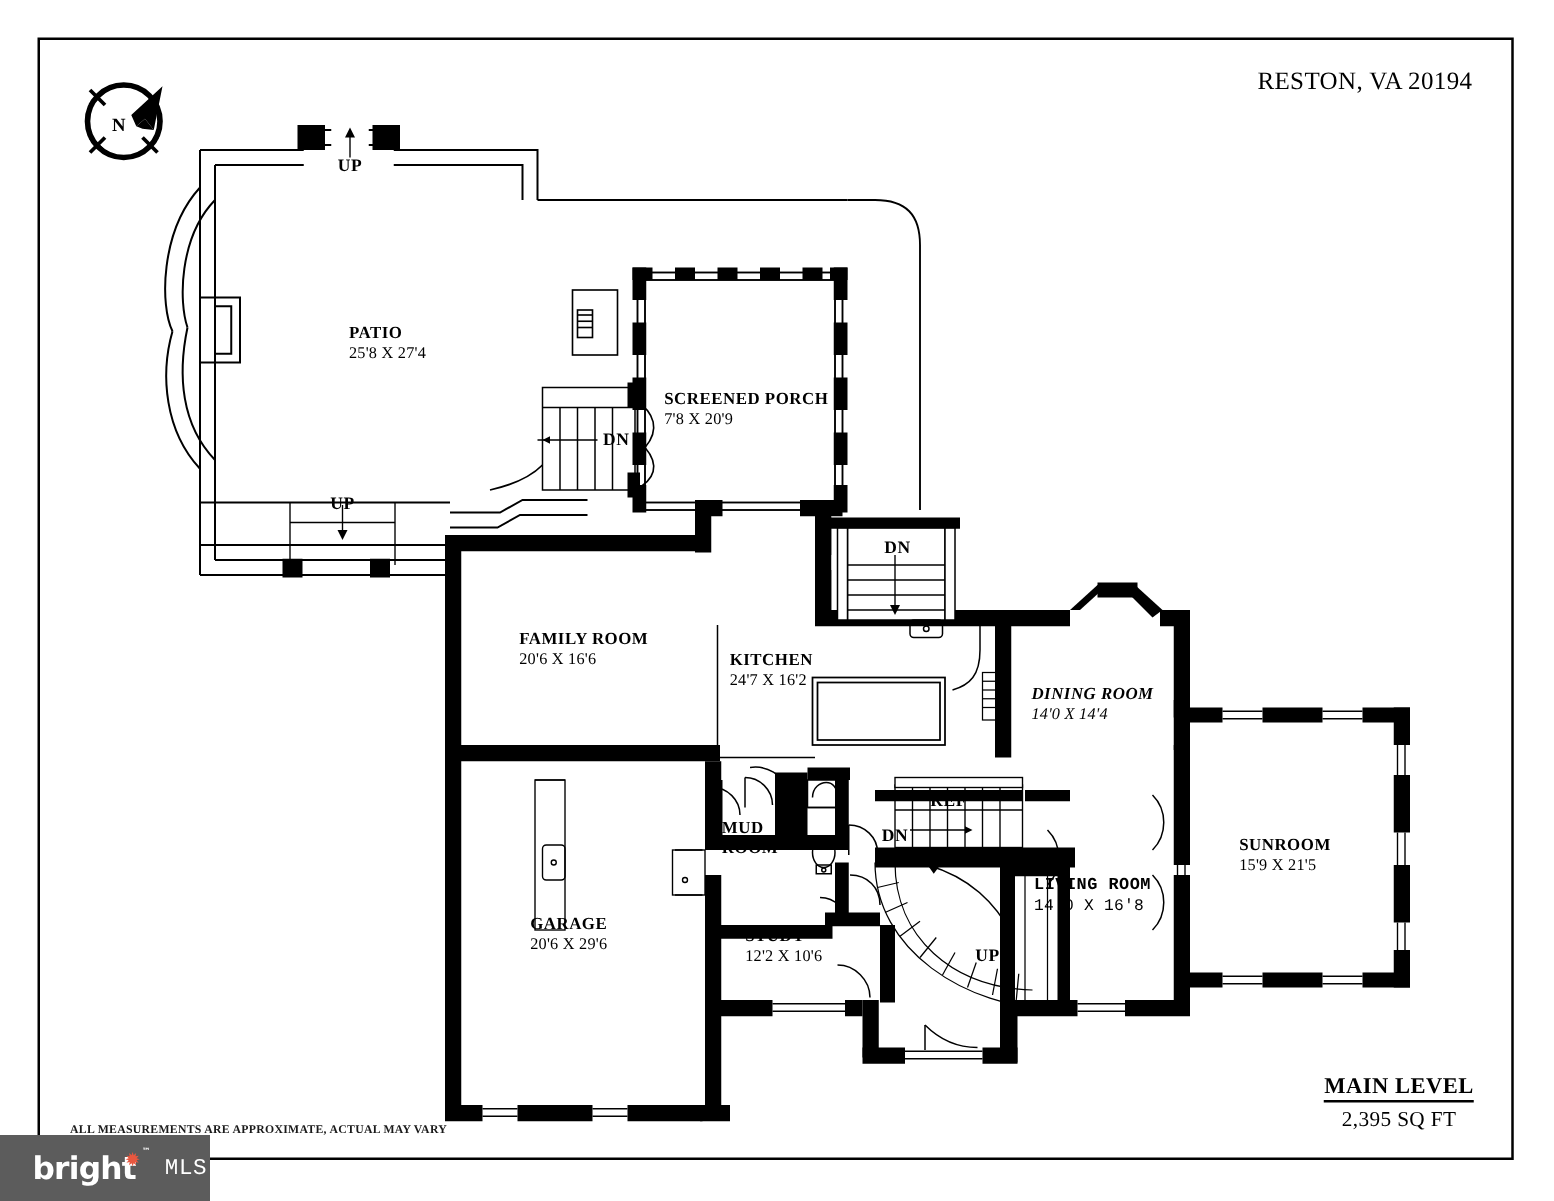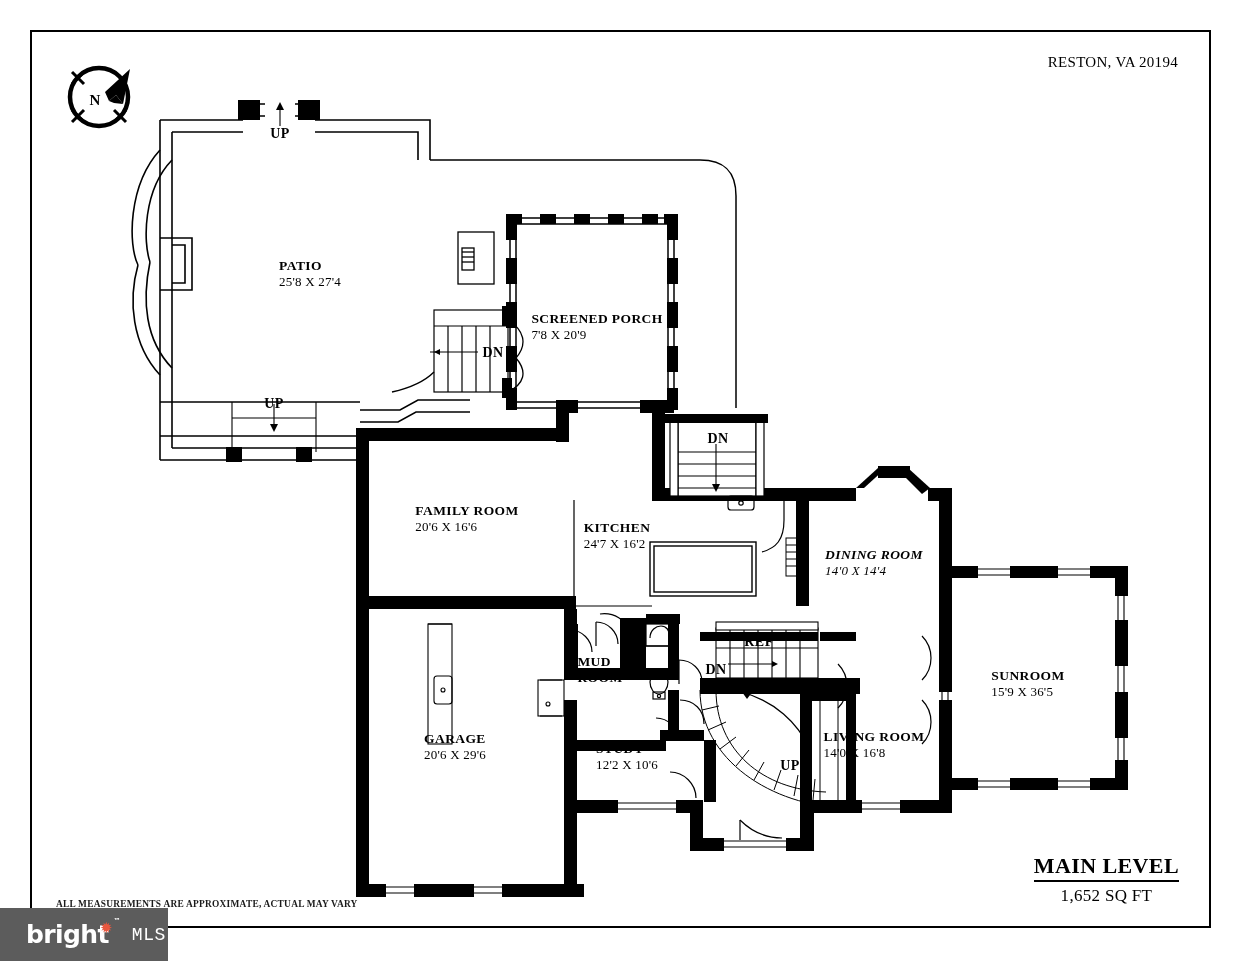--- a/index.html
+++ b/index.html
@@ -9,23 +9,23 @@
   .frame{position:absolute;left:30px;top:30px;width:1181px;height:898px;
          border:2px solid #000;box-sizing:border-box;}
   svg.layer{position:absolute;left:0;top:0;width:1243px;height:961px;}
   .lbl{position:absolute;text-align:left;line-height:1.18;white-space:nowrap;}
   .rmname{font-weight:bold;font-size:13.5px;letter-spacing:.4px;}
   .rmdim{font-size:13px;letter-spacing:.2px;}
   .mark{position:absolute;font-weight:bold;font-size:14px;letter-spacing:.5px;}
   .title{position:absolute;right:65px;top:50px;text-align:center;}
   .title .t1{font-weight:bold;font-size:19.5px;letter-spacing:.4px;
              border-bottom:2px solid #000;padding-bottom:1px;display:inline-block;}
-  .title .t2{font-size:15px;margin-top:4px;letter-spacing:.3px;}
+  .title .t2{font-size:20px;margin-top:4px;letter-spacing:.3px;}
   .level{position:absolute;right:64px;bottom:55px;text-align:center;}
-  .level .l1{font-weight:bold;font-size:22px;letter-spacing:.4px;
+  .level .l1{font-weight:bold;font-size:18px;letter-spacing:.4px;
              border-bottom:2px solid #000;padding-bottom:1px;display:inline-block;margin-top:12px;}
   .level .l2{font-size:17px;margin-top:4px;letter-spacing:.3px;}
   .disclaimer{position:absolute;left:56px;bottom:52px;font-size:9.4px;
               letter-spacing:.25px;font-weight:bold;color:#1a1a1a;}
   .wm{position:absolute;left:0;bottom:0;width:168px;height:53px;
       background:#5c5c5c;display:flex;align-items:center;}
   .wm .wtxt{font-family:"DejaVu Sans","Liberation Sans",sans-serif;
             color:#fff;font-size:25px;font-weight:bold;letter-spacing:-.6px;
             margin-left:26px;position:relative;}
   .wm .star{position:absolute;right:-3px;top:-1px;color:#e8573f;font-size:15px;}
@@ -386,21 +386,21 @@
       <path d="M276 110 l4 -8 l4 8 z" fill="#000" stroke="none"></path>
     </g>
   </svg>
 
   <div class="title">
     <div class="t2">RESTON, VA 20194</div>
   </div>
 
   <div class="level">
     <div class="l1">MAIN LEVEL</div>
-    <div class="l2">1,652 SQ FT</div>
+    <div class="l2">2,395 SQ FT</div>
   </div>
 
   <div class="lbl" style="left:310px;top:258px;transform:translateX(-50%);">
     <div class="rmname">PATIO</div>
     <div class="rmdim">25'8 X 27'4</div>
   </div>
 
   <div class="lbl" style="left:597px;top:311px;transform:translateX(-50%);">
     <div class="rmname">SCREENED PORCH</div>
     <div class="rmdim">7'8 X 20'9</div>
@@ -416,24 +416,24 @@
     <div class="rmdim">24'7 X 16'2</div>
   </div>
 
   <div class="lbl" style="left:874px;top:547px;transform:translateX(-50%);font-style:italic;">
     <div class="rmname">DINING ROOM</div>
     <div class="rmdim">14'0 X 14'4</div>
   </div>
 
   <div class="lbl" style="left:1028px;top:668px;transform:translateX(-50%);">
     <div class="rmname">SUNROOM</div>
-    <div class="rmdim">15'9 X 36'5</div>
-  </div>
-
-  <div class="lbl" style="left:874px;top:729px;transform:translateX(-50%);">
+    <div class="rmdim">15'9 X 21'5</div>
+  </div>
+
+  <div class="lbl" style="left:874px;top:701px;transform:translateX(-50%);font-family:Liberation Mono, monospace;">
     <div class="rmname">LIVING ROOM</div>
     <div class="rmdim">14'0 X 16'8</div>
   </div>
 
   <div class="lbl" style="left:455px;top:731px;transform:translateX(-50%);">
     <div class="rmname">GARAGE</div>
     <div class="rmdim">20'6 X 29'6</div>
   </div>
 
   <div class="lbl" style="left:627px;top:741px;transform:translateX(-50%);">

